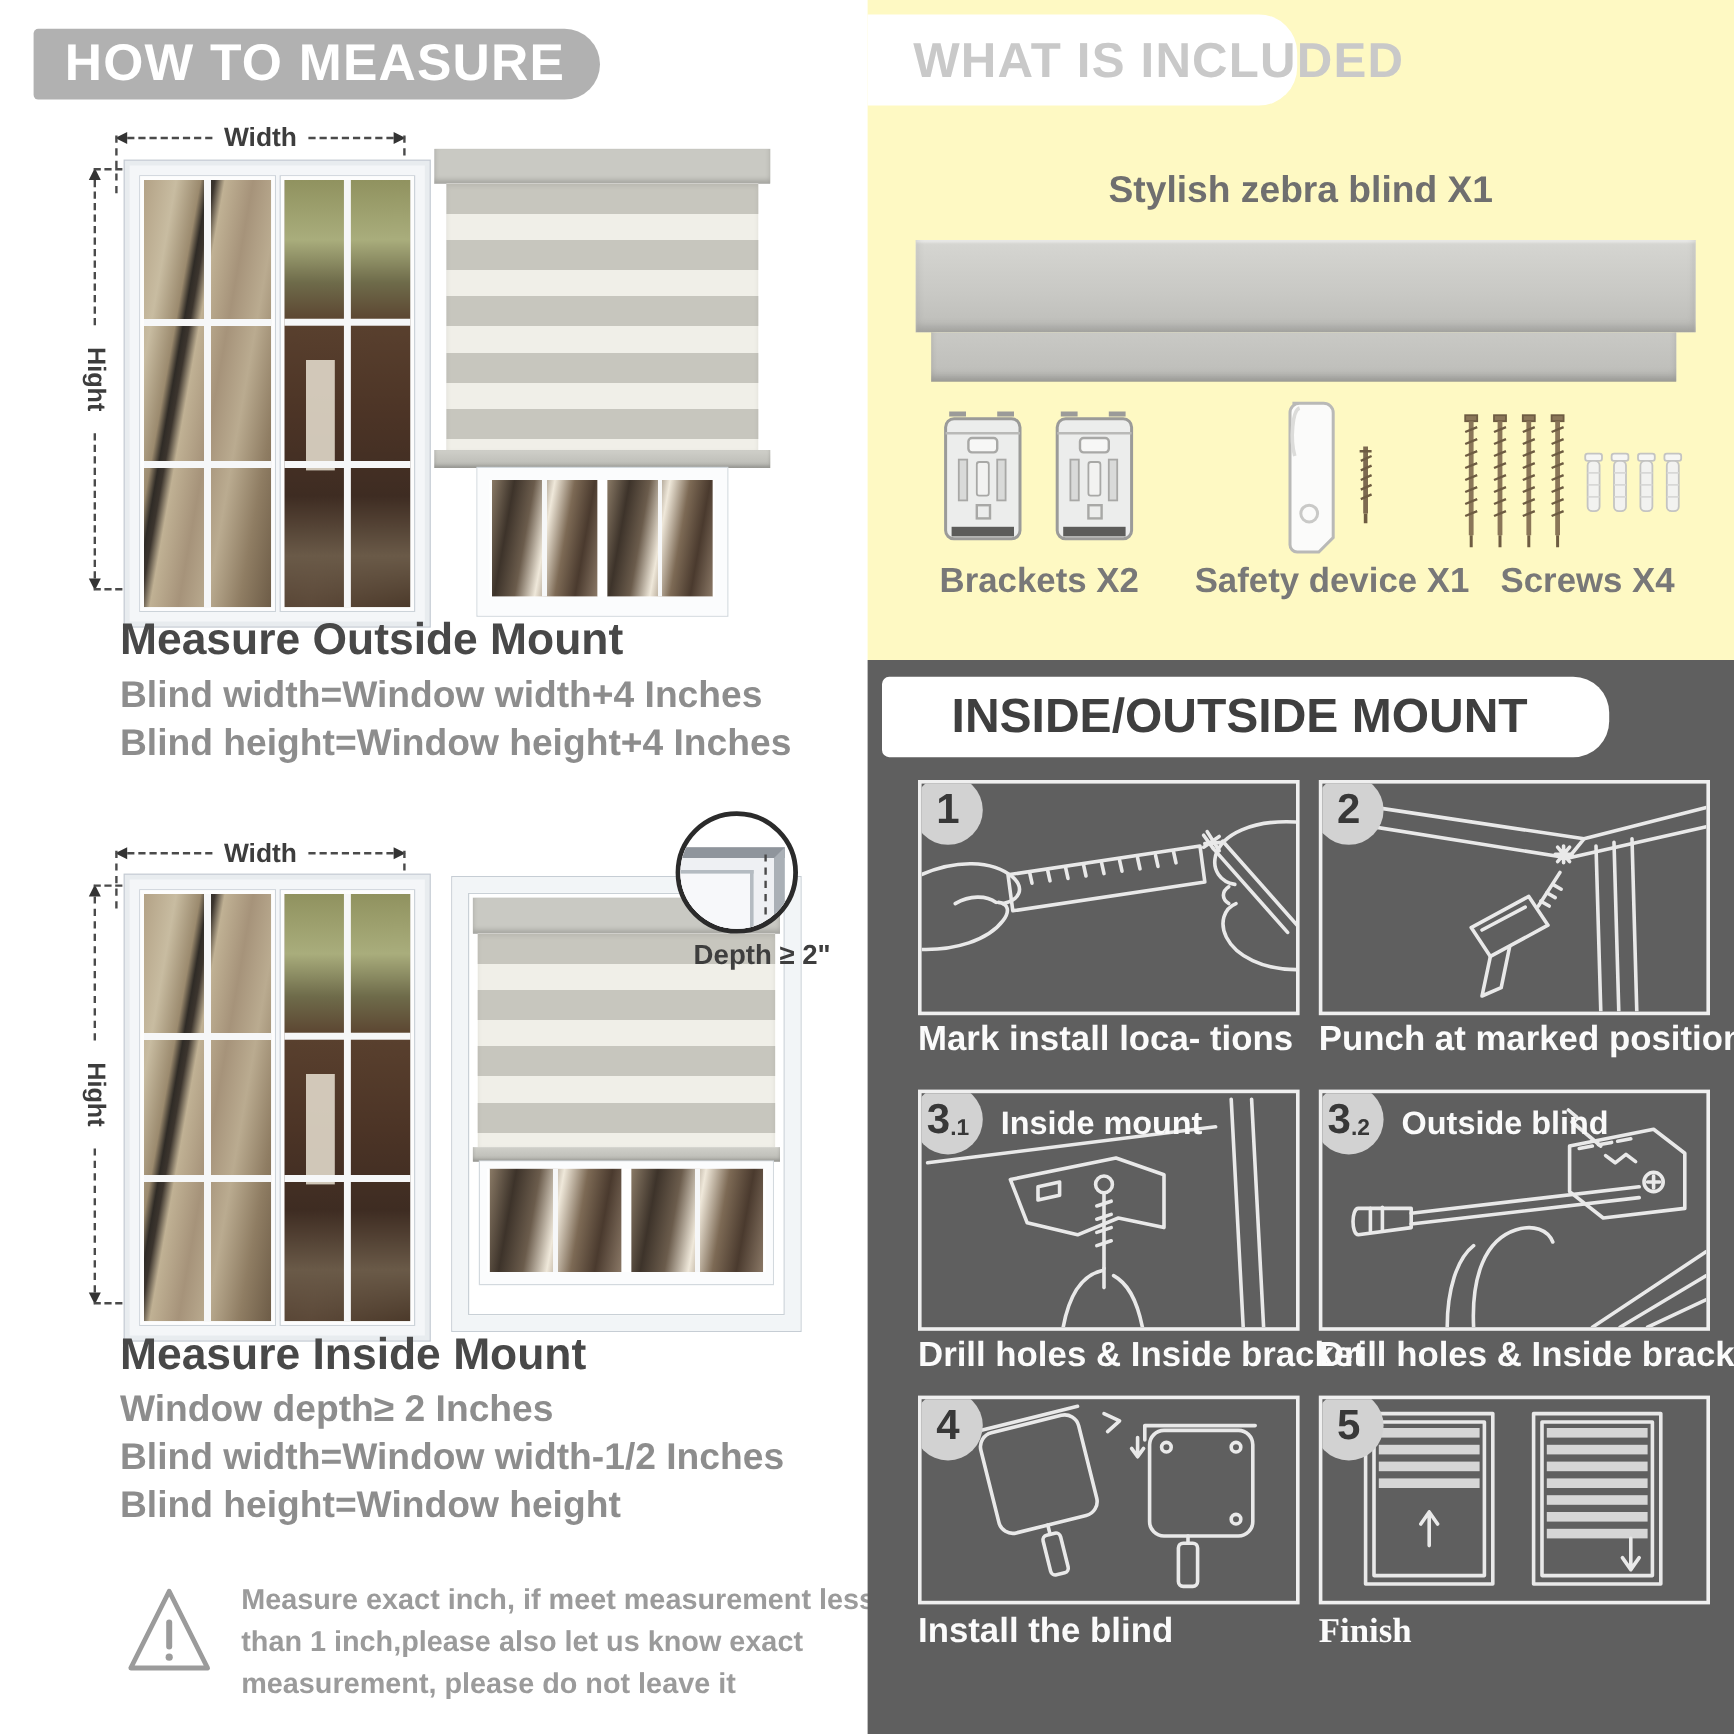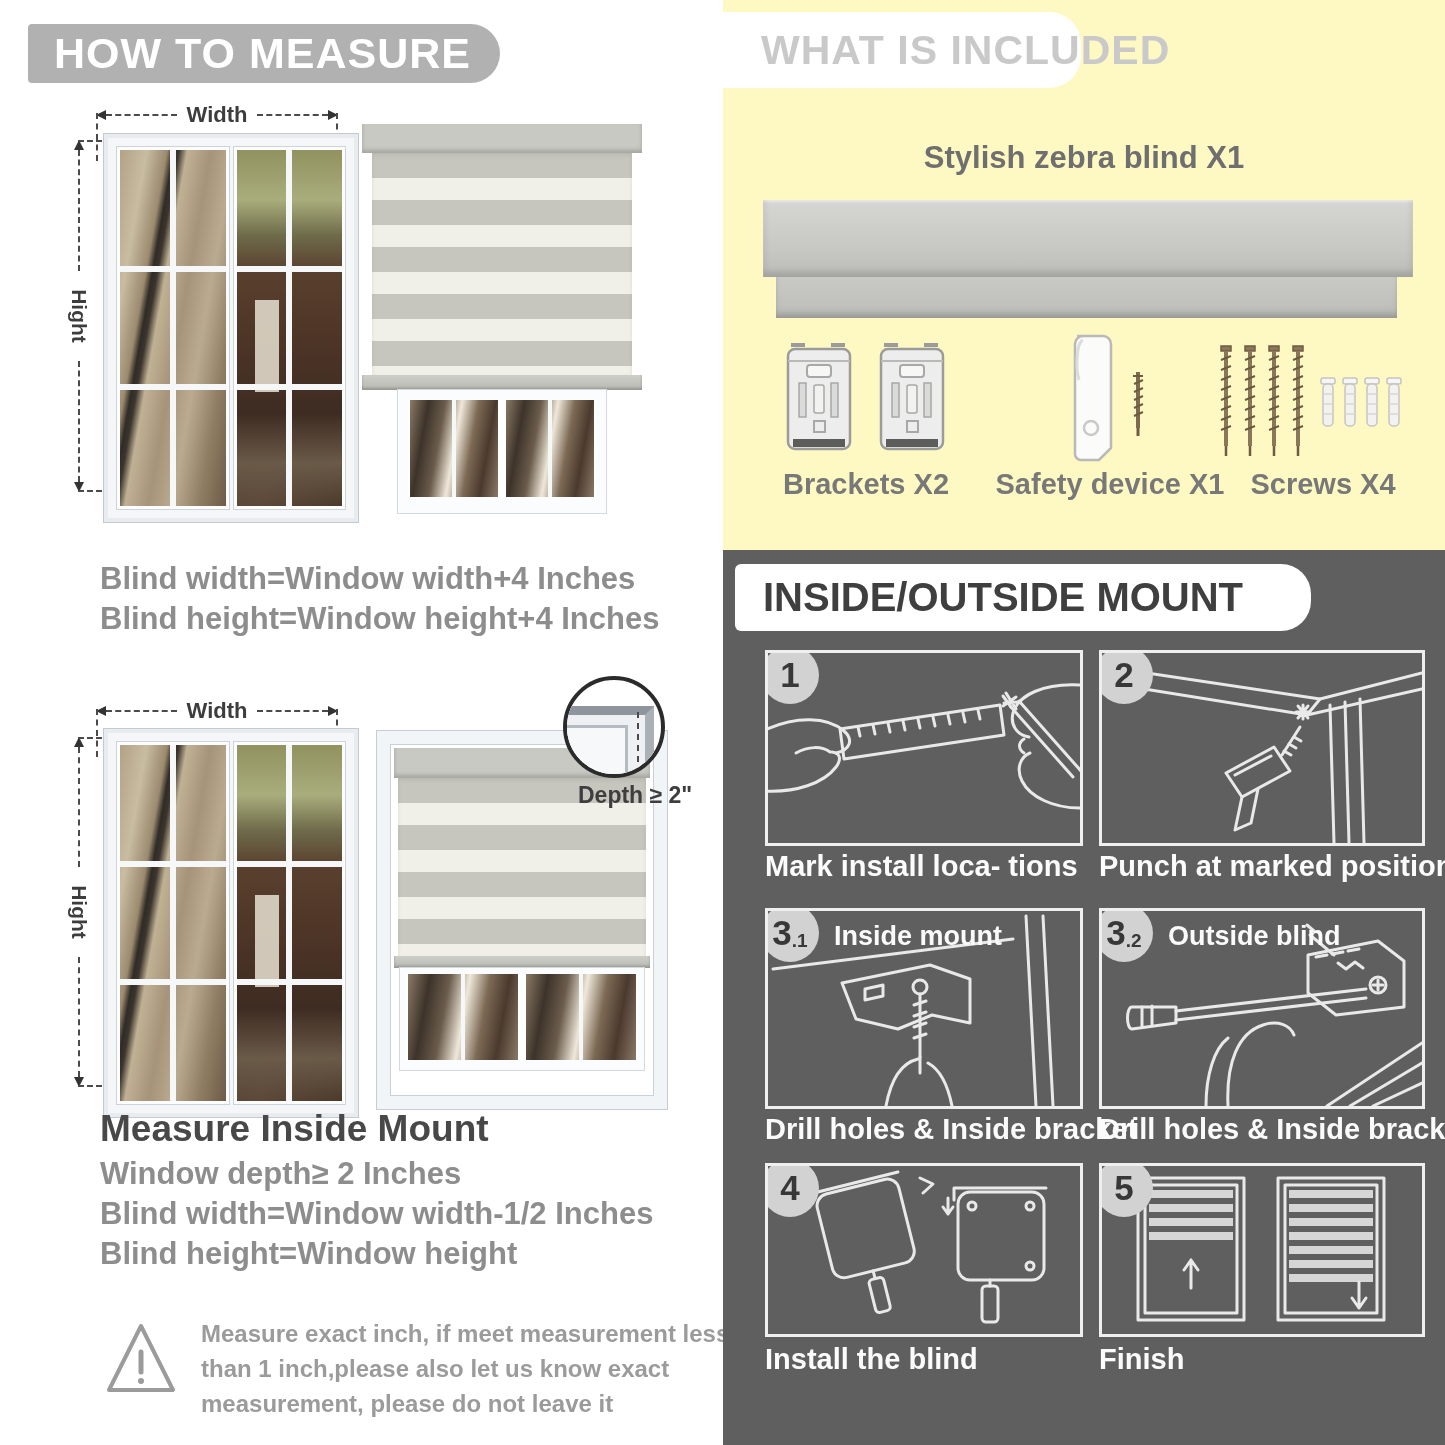--- a/index.html
+++ b/index.html
@@ -7,21 +7,21 @@
           font-family:"Liberation Sans",sans-serif;overflow:hidden;}
   .abs{position:absolute;}
 
   
   .pill{position:absolute;font-weight:bold;white-space:nowrap;}
   .pill-how{left:28px;top:24px;width:446px;height:59px;background:#b1b1b1;color:#ffffff;
             font-size:43px;line-height:59px;padding-left:26px;border-radius:4px 30px 30px 4px;letter-spacing:1px;}
   .pill-included{left:0;top:12px;width:320px;height:76px;background:#ffffff;color:#c9c9c9;
             font-size:41px;line-height:76px;padding-left:38px;border-radius:0 32px 32px 0;letter-spacing:1px;}
   .pill-mount{left:12px;top:14px;width:548px;height:67px;background:#ffffff;color:#3f3f3f;
-            font-size:40px;line-height:67px;padding-left:28px;border-radius:6px 30px 30px 6px;}
+            font-size:40px;line-height:67px;padding-left:58px;border-radius:6px 30px 30px 6px;}
 
   
   .heading{position:absolute;margin:0;font-size:37px;font-weight:bold;color:#484848;white-space:nowrap;}
   .body-line{position:absolute;margin:0;font-size:31px;font-weight:bold;color:#8d8d8d;white-space:nowrap;}
   .warn-line{font-size:24px;font-weight:bold;color:#9b9b9b;line-height:35px;white-space:nowrap;}
 
   
   .dim-h{position:absolute;display:flex;align-items:center;height:18px;}
   .dim-v{position:absolute;display:flex;flex-direction:column;align-items:center;width:18px;}
   .seg{flex:1;height:0;border-top:2px dashed #4a4a4a;}
@@ -146,20 +146,21 @@
   <div class="abs" style="left:362px;top:124px;width:280px;">
     <div class="cassette"></div>
     <div class="zebra-fabric" style="height:222px;margin:0 10px;"></div>
     <div class="bottom-rail"></div>
     <div class="window-below">
       <div class="pane"></div>
       <div class="pane"></div>
     </div>
   </div>
 
+  <h2 class="heading" style="left:100px;top:512px;">Measure Outside Mount</h2>
   <p class="body-line" style="left:100px;top:561px;">Blind width=Window width+4 Inches</p>
   <p class="body-line" style="left:100px;top:601px;">Blind height=Window height+4 Inches</p>
 
   <div class="dim-h" style="left:96px;top:702px;width:242px;">
     <span class="cap-l"></span>
     <span class="cap-r"></span>
     <span class="tri-l"></span>
     <span class="seg"></span>
     <span class="dim-label">Width</span>
     <span class="seg"></span>
@@ -415,15 +416,15 @@
           <rect class="fillstripe" x="187" y="38" width="84" height="8"></rect>
           <rect class="fillstripe" x="187" y="52" width="84" height="8"></rect>
           <rect class="fillstripe" x="187" y="66" width="84" height="8"></rect>
           <rect class="fillstripe" x="187" y="80" width="84" height="8"></rect>
           <rect class="fillstripe" x="187" y="94" width="84" height="8"></rect>
           <rect class="fillstripe" x="187" y="108" width="84" height="8"></rect>
           <path d="M257 116 v26 M257 142 l-7 -10 M257 142 l7 -10"></path>
         </g>
       </svg>
     </div>
-    <div class="caption" style="left:376px;top:793px;">Finish</div>
+    <div class="caption" style="left:376px;top:793px;font-family:Liberation Serif, serif;">Finish</div>
   </section>
 </div>
 
 </body></html>

